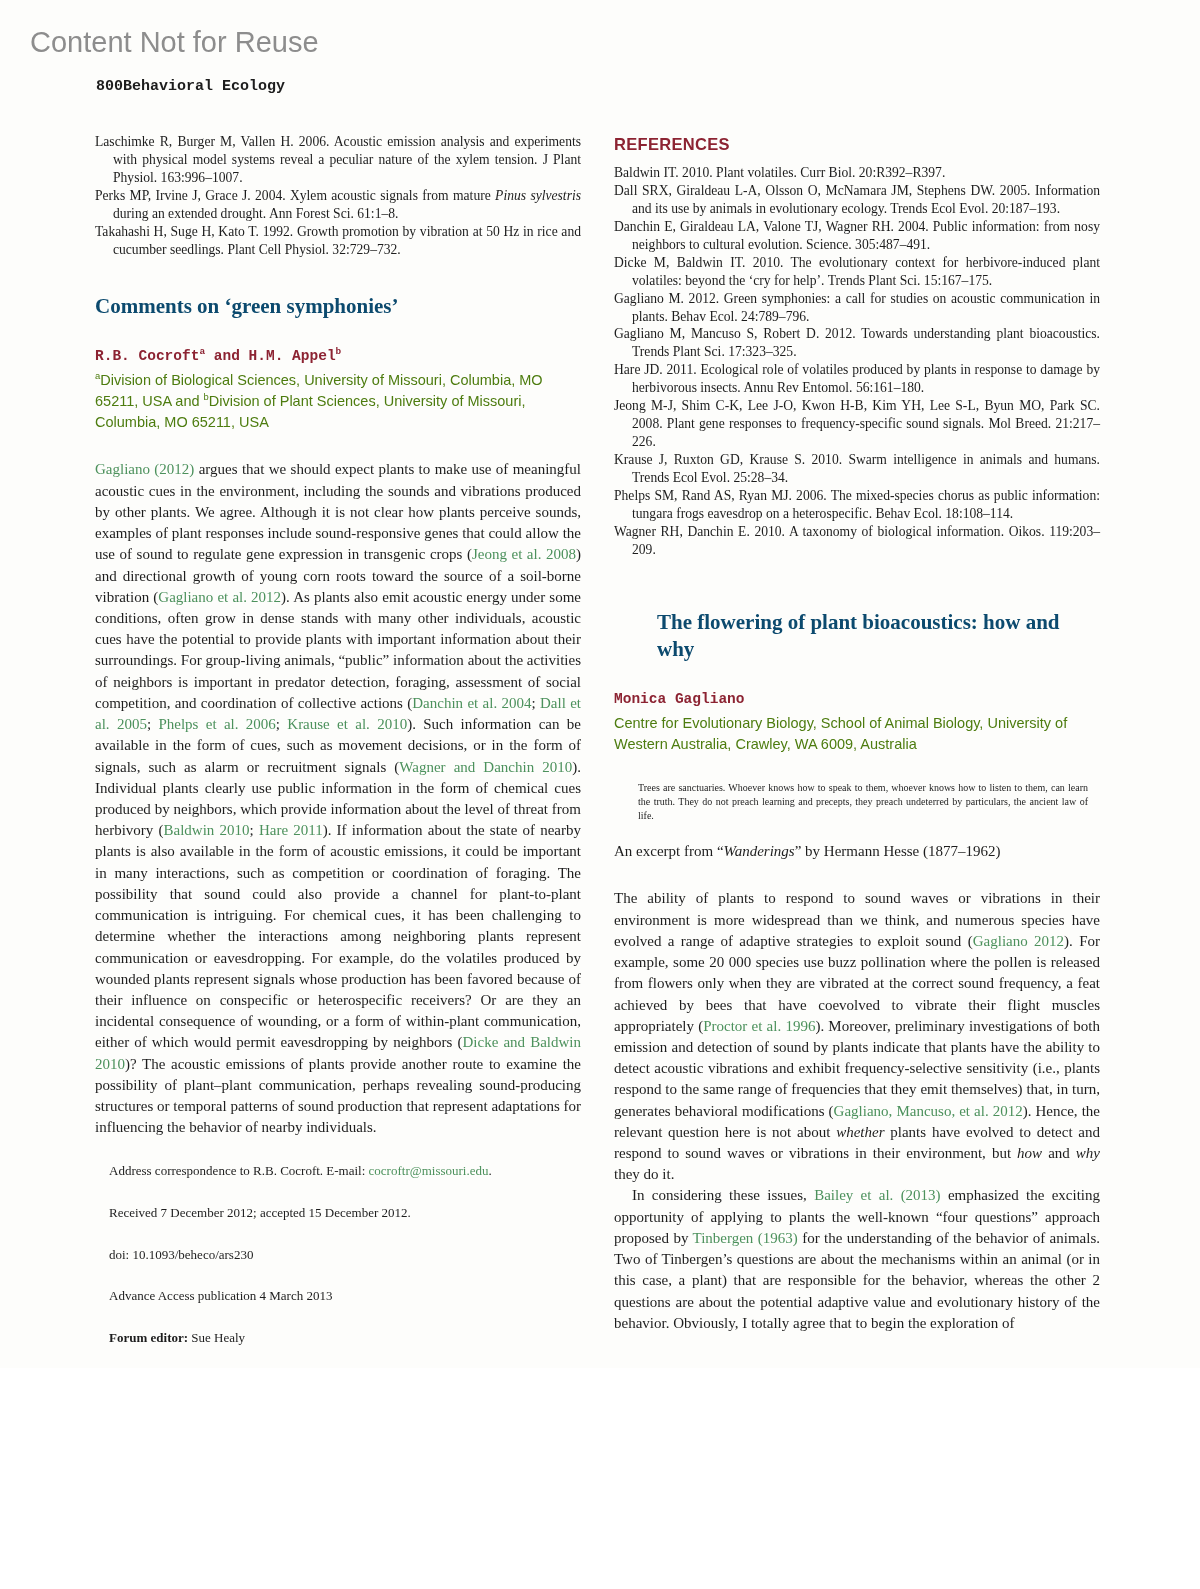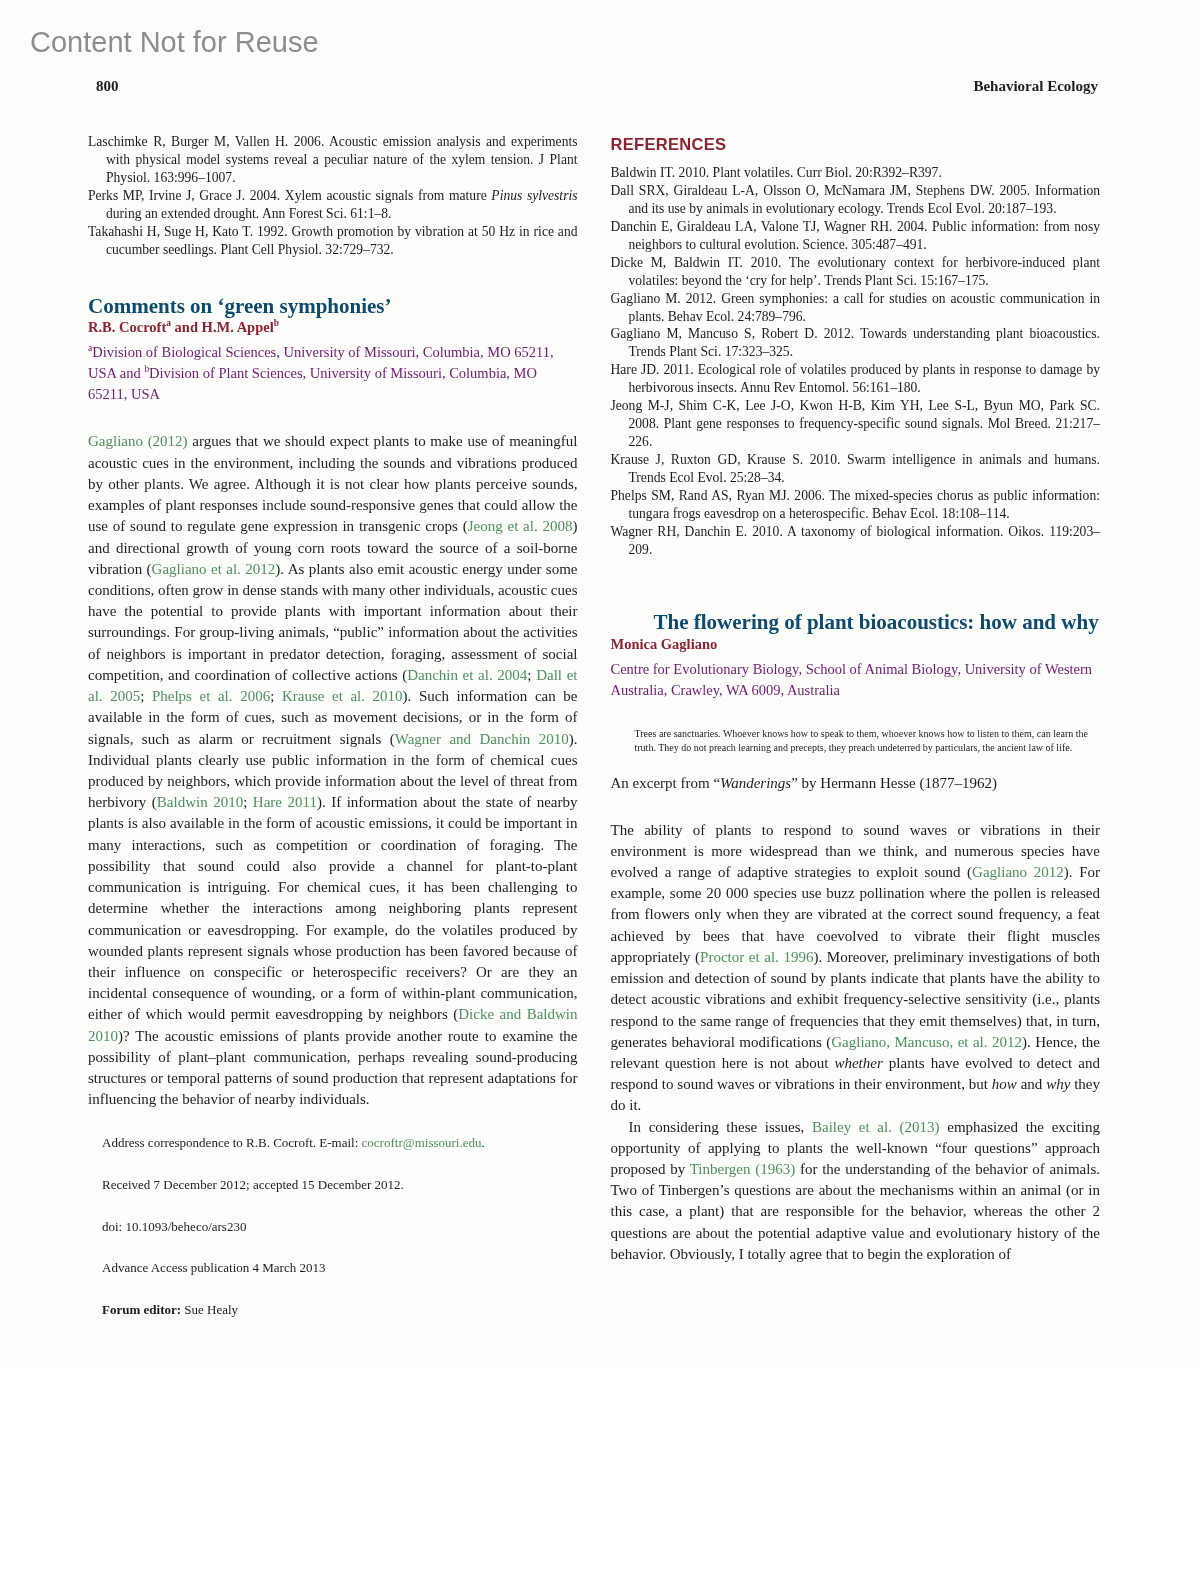--- a/index.html
+++ b/index.html
@@ -7,44 +7,45 @@
     position:relative; width:1200px; height:1368px; margin:0 auto;
     background:#fdfdfb; overflow:hidden;
     font-family:"Liberation Serif", serif; color:#1d1d1d;
   }
   .watermark {
     position:absolute; top:26px; left:30px;
     font-family:"Liberation Sans", sans-serif; font-size:29px; color:#8d8d8d;
   }
   .running-head {
     position:absolute; top:78px; left:96px; right:102px;
-    display:flex; justify-content:space-between;
-    font-size:15px; font-weight:bold;
+    display:flex; justify-content:flex-start;
+    font-size:15px; font-weight:bold;font-family:Liberation Mono, monospace;
   }
   .columns {
-    position:absolute; top:133px; left:88px; right:100px;
+    position:absolute; top:133px; left:95px; right:100px;
     display:flex; gap:33px;
   }
   .col { flex:1; min-width:0; }
 
   .ref-list { font-size:13.6px; line-height:1.32; text-align:justify; }
   .ref-list p { margin:0; padding-left:18px; text-indent:-18px; }
 
   .section-title {
     font-size:21px; font-weight:bold; color:#0c4a6e;
     margin:34px 0 0 0; line-height:1.28;
   }
   .author-line {
-    font-family:Liberation Serif, serif;
+    margin-top:29px;
+    font-family:Liberation Mono, monospace;
     font-size:14.5px; font-weight:bold; color:#8c2332;
   }
   .affiliation {
     margin-top:6px;
-    font-family:Liberation Serif, serif;
-    font-size:14.5px; line-height:1.45; color:#701a75;
+    font-family:Liberation Sans, sans-serif;
+    font-size:14.5px; line-height:1.45; color:#4d7c0f;
   }
   .body-par { margin:26px 0 0 0; font-size:15px; line-height:1.415; text-align:justify; }
   .body-par.indent-first { margin-top:0; text-indent:18px; }
 
   .refs-heading {
     font-family:"Liberation Sans", sans-serif;
     font-size:16.5px; font-weight:bold; color:#8c2332;
     letter-spacing:0.3px; margin:2px 0 10px 0;
   }
 

